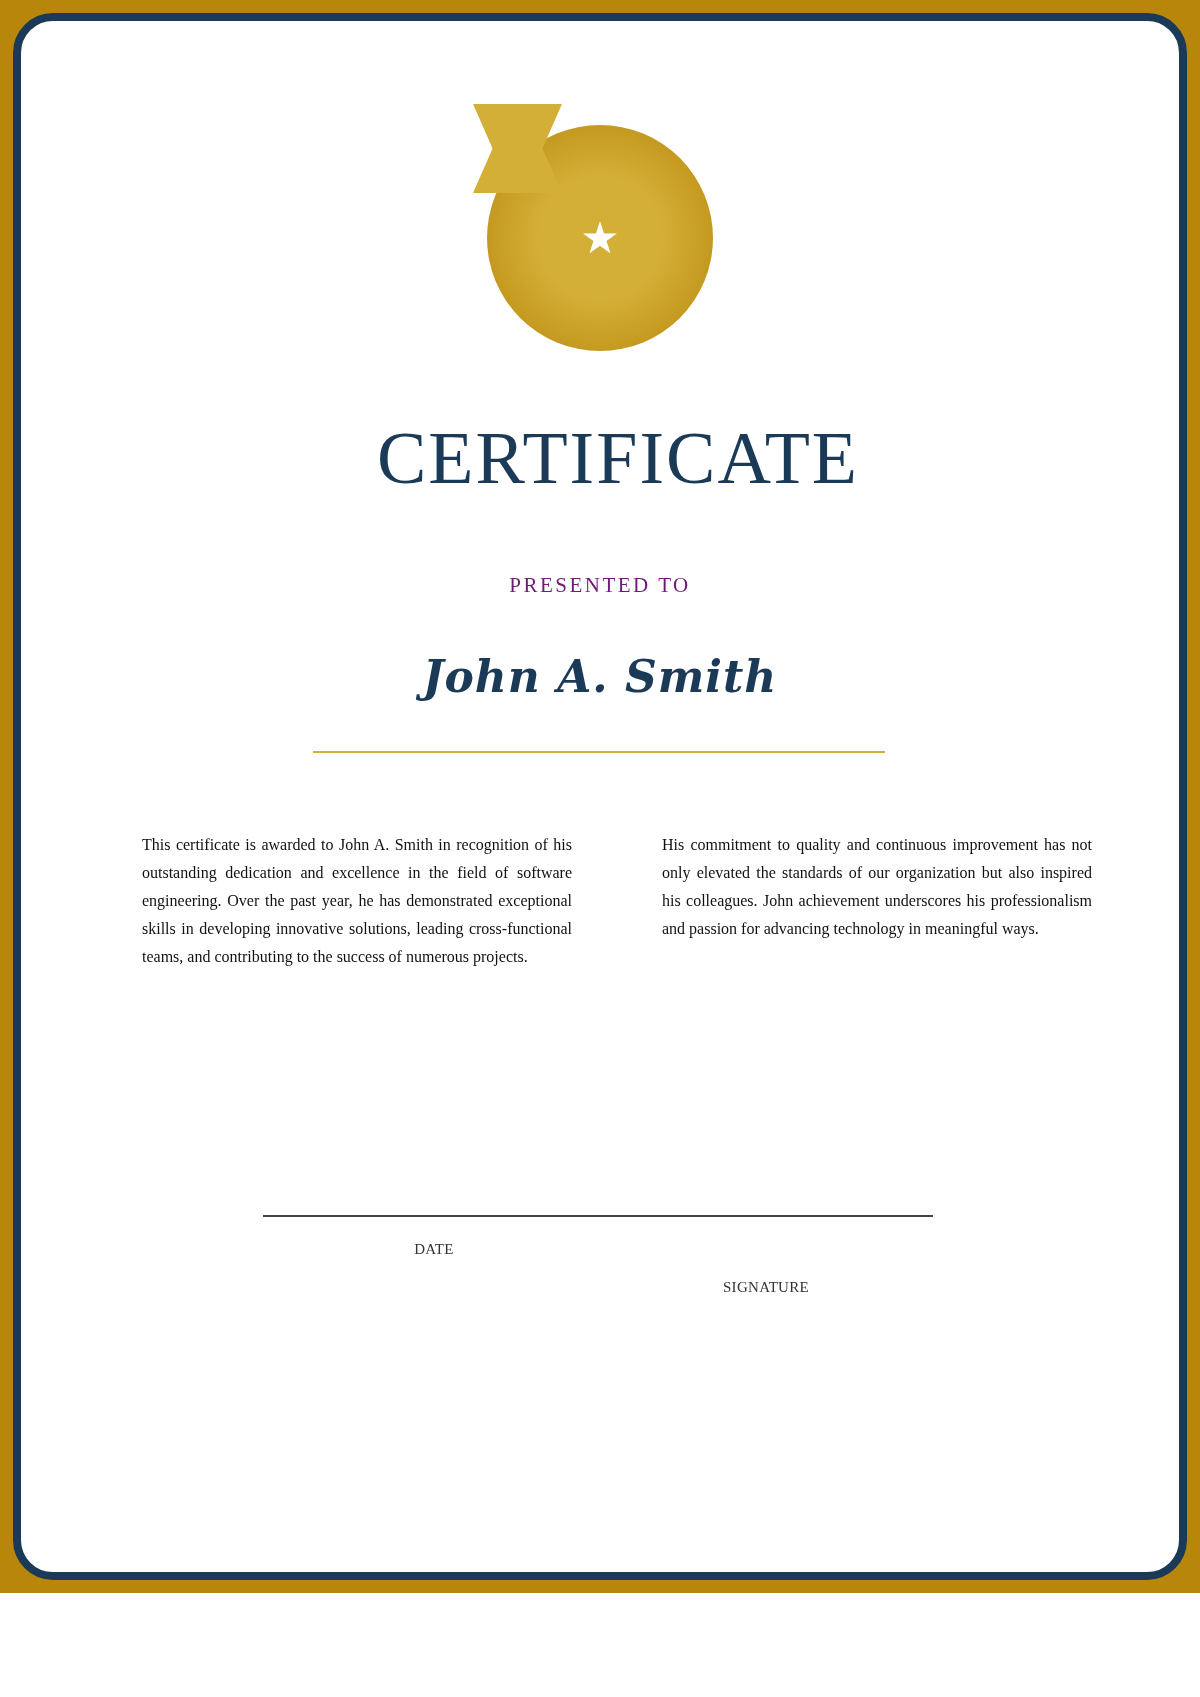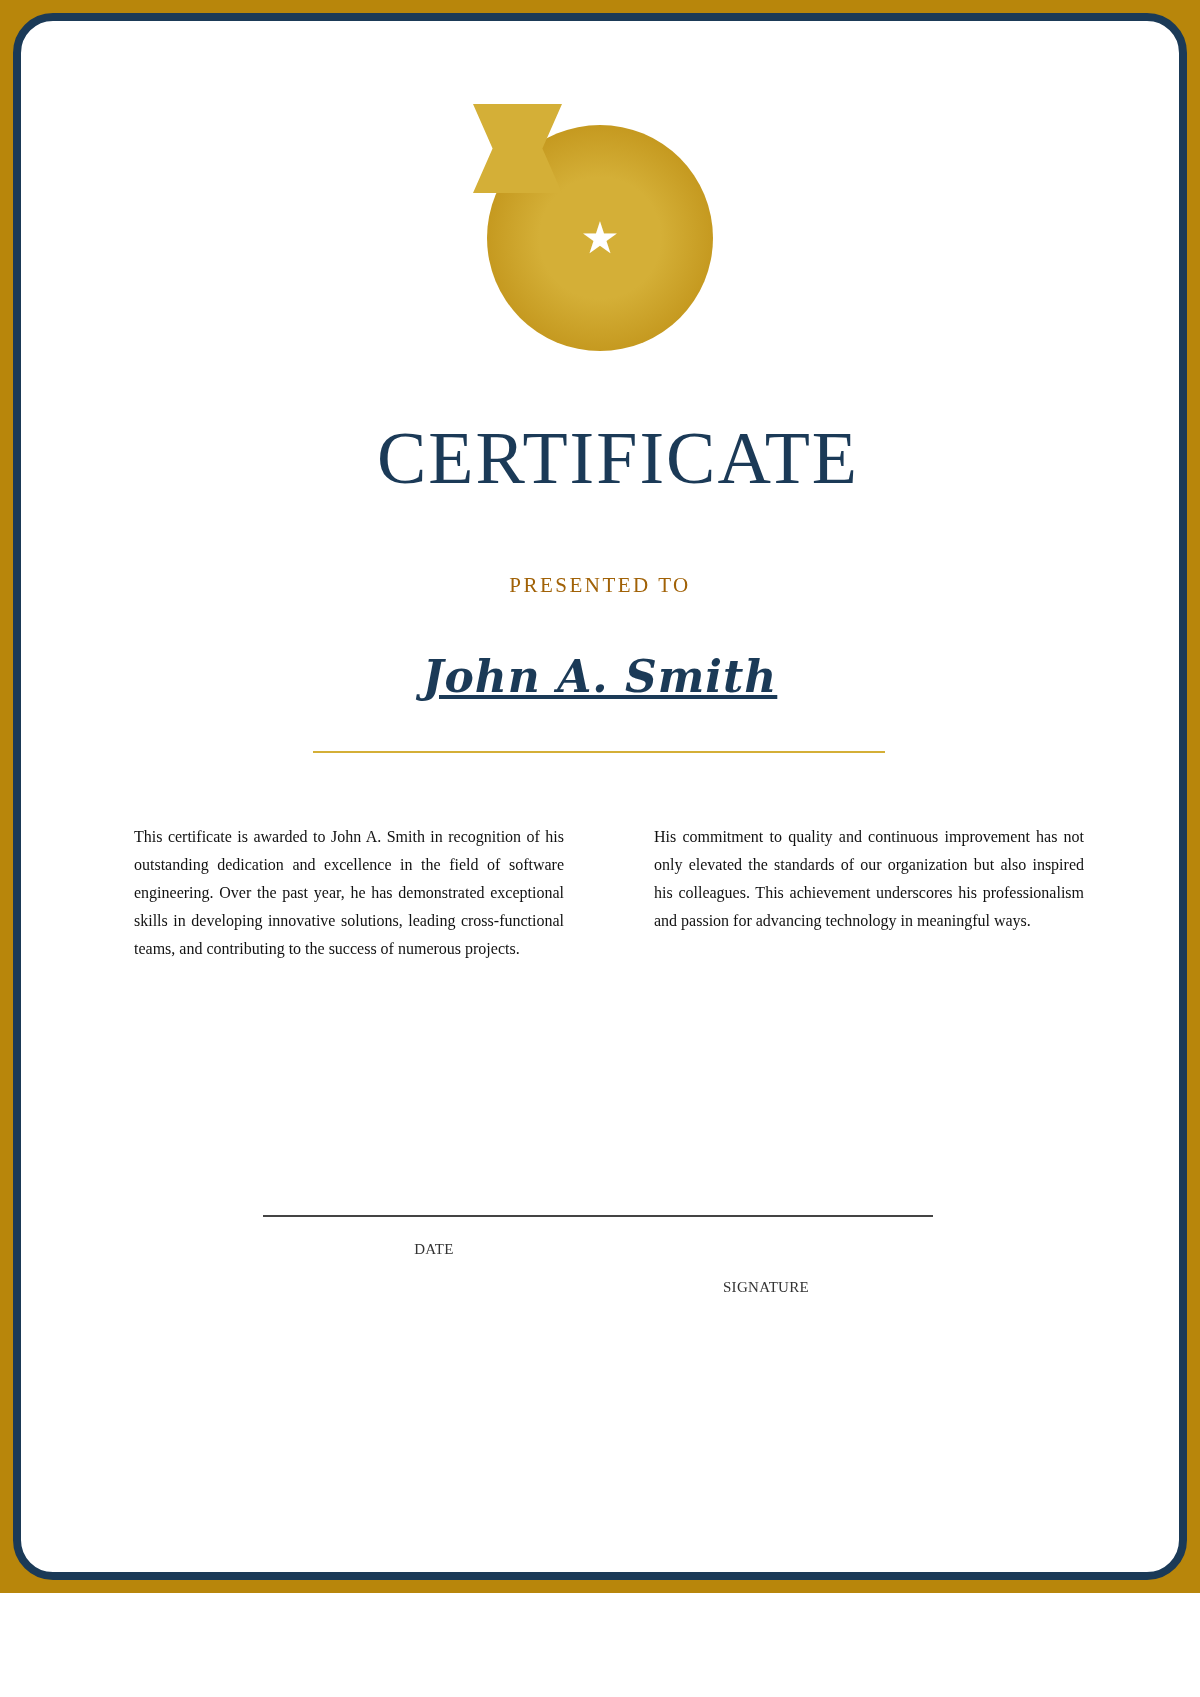--- a/index.html
+++ b/index.html
@@ -31,37 +31,37 @@
   }
   .title {
     position: absolute; left: 0; right: 0; top: 400px; text-align: center;
     font-family: "Liberation Serif", "DejaVu Serif", serif;
     font-size: 74px; line-height: 1; color: #1B3A57; letter-spacing: 2px;
     margin: 0; font-weight: normal; padding-left: 36px;
   }
   .presented {
     position: absolute; left: 0; right: 0; top: 552px; text-align: center;
     font-family: "Liberation Serif", "DejaVu Serif", serif;
-    font-size: 21px; letter-spacing: 2.5px; color: #a16207;
+    font-size: 21px; letter-spacing: 2.5px; color: #701a75;
   }
   .name {
     position: absolute; left: 0; right: 0; top: 630px; text-align: center;
     font-family: "DejaVu Serif", "Liberation Serif", serif;
     font-style: italic; font-weight: bold;
-    font-size: 44px; color: #1B3A57; letter-spacing: 1px; text-decoration: underline;
+    font-size: 44px; color: #1B3A57; letter-spacing: 1px;
   }
   .divider {
     position: absolute; left: 292px; top: 730px; width: 572px; height: 0;
     border-top: 2px solid #D4AF37;
   }
   .body-col {
     position: absolute; top: 794px; width: 430px;
     font-family: "Liberation Serif", "DejaVu Serif", serif;
     font-size: 16px; line-height: 28px; color: #111111;
-    text-align: justify; margin: 8px;
+    text-align: justify; margin: 16px;
   }
   .col-left { left: 105px; }
   .col-right { left: 625px; }
   .sig-line {
     position: absolute; left: 242px; top: 1194px; width: 670px; height: 0;
     border-top: 2px solid #444444;
   }
   .sig-label {
     position: absolute; top: 1220px; width: 200px; text-align: center;
     font-family: "Liberation Serif", "DejaVu Serif", serif;
@@ -90,21 +90,21 @@
 
     <h1 class="title">CERTIFICATE</h1>
 
     <div class="presented">PRESENTED TO</div>
 
     <div class="name">John A. Smith</div>
 
     <div class="divider"></div>
 
     <p class="body-col col-left">This certificate is awarded to John A. Smith in recognition of his outstanding dedication and excellence in the field of software engineering. Over the past year, he has demonstrated exceptional skills in developing innovative solutions, leading cross-functional teams, and contributing to the success of numerous projects.</p>
-    <p class="body-col col-right">His commitment to quality and continuous improvement has not only elevated the standards of our organization but also inspired his colleagues. This achievement underscores his professionalism and passion for advancing technology in meaningful ways.</p>
+    <p class="body-col col-right">His commitment to quality and continuous improvement has not only elevated the standards of our organization but also inspired his colleagues. John achievement underscores his professionalism and passion for advancing technology in meaningful ways.</p>
 
     <div class="sig-line"></div>
     <div class="sig-label lbl-date">DATE</div>
     <div class="sig-label lbl-sig">SIGNATURE</div>
 
 
   </div>
 </div>
 
 </body></html>

